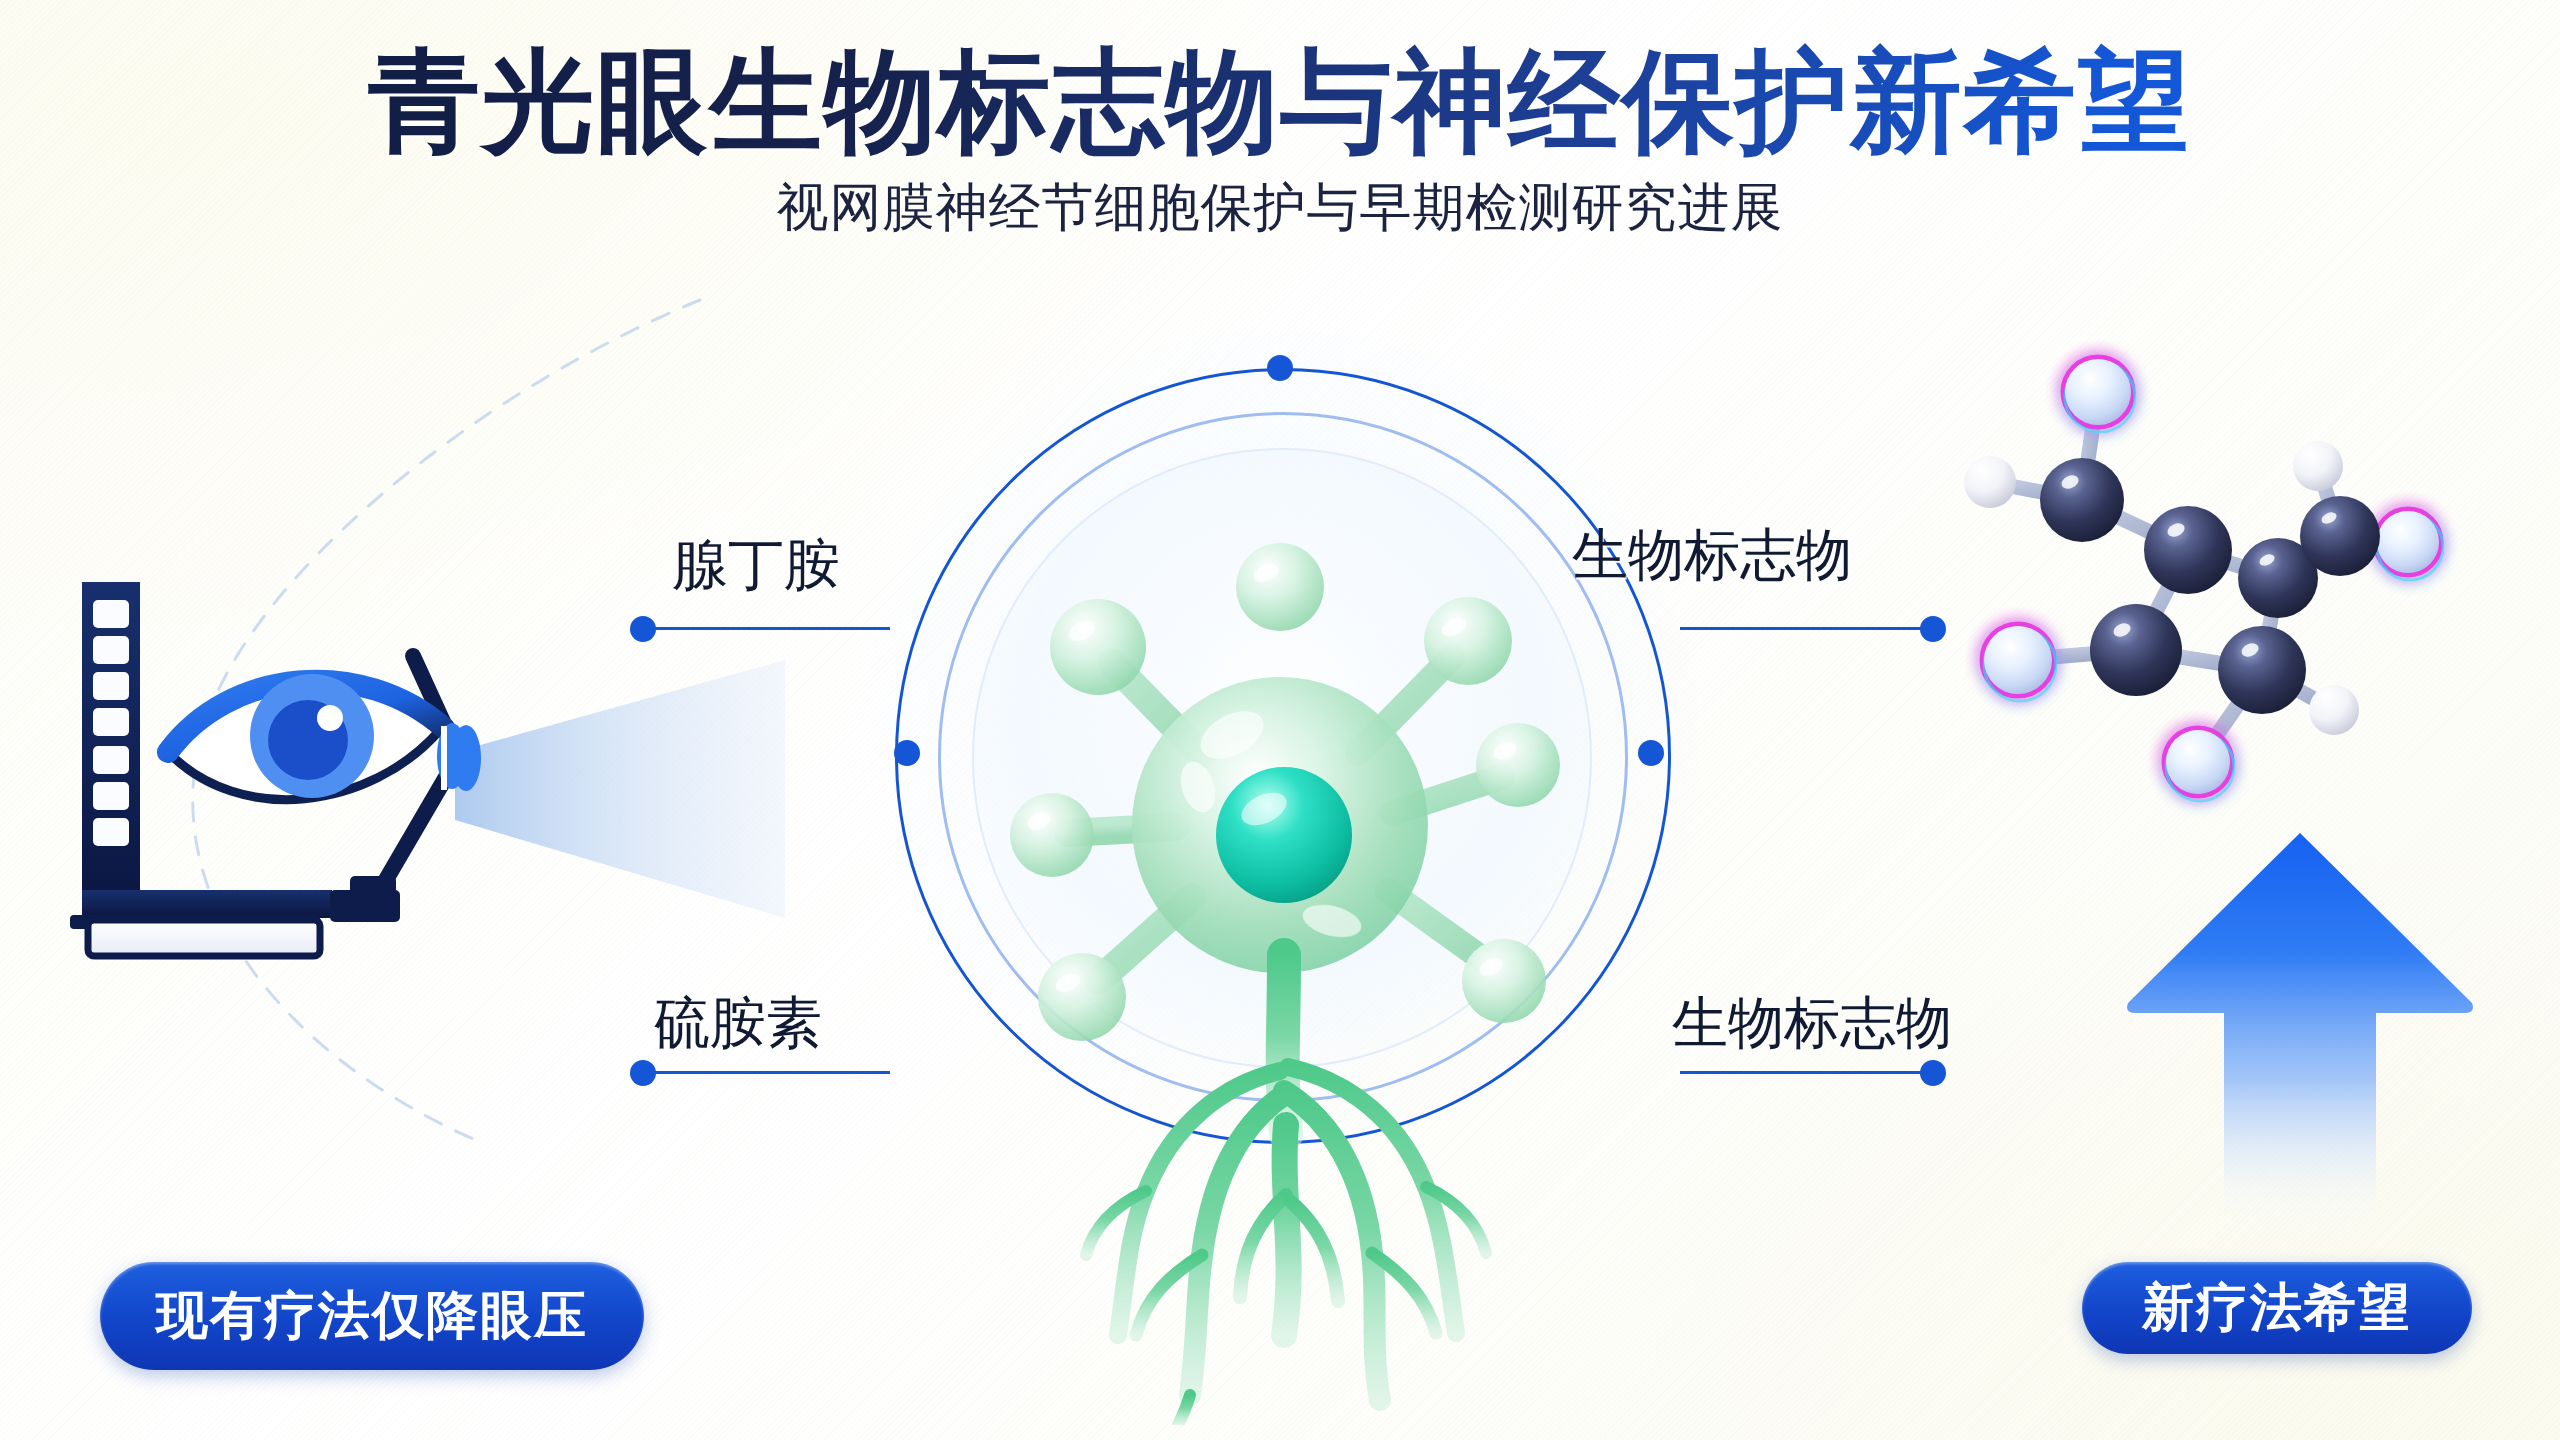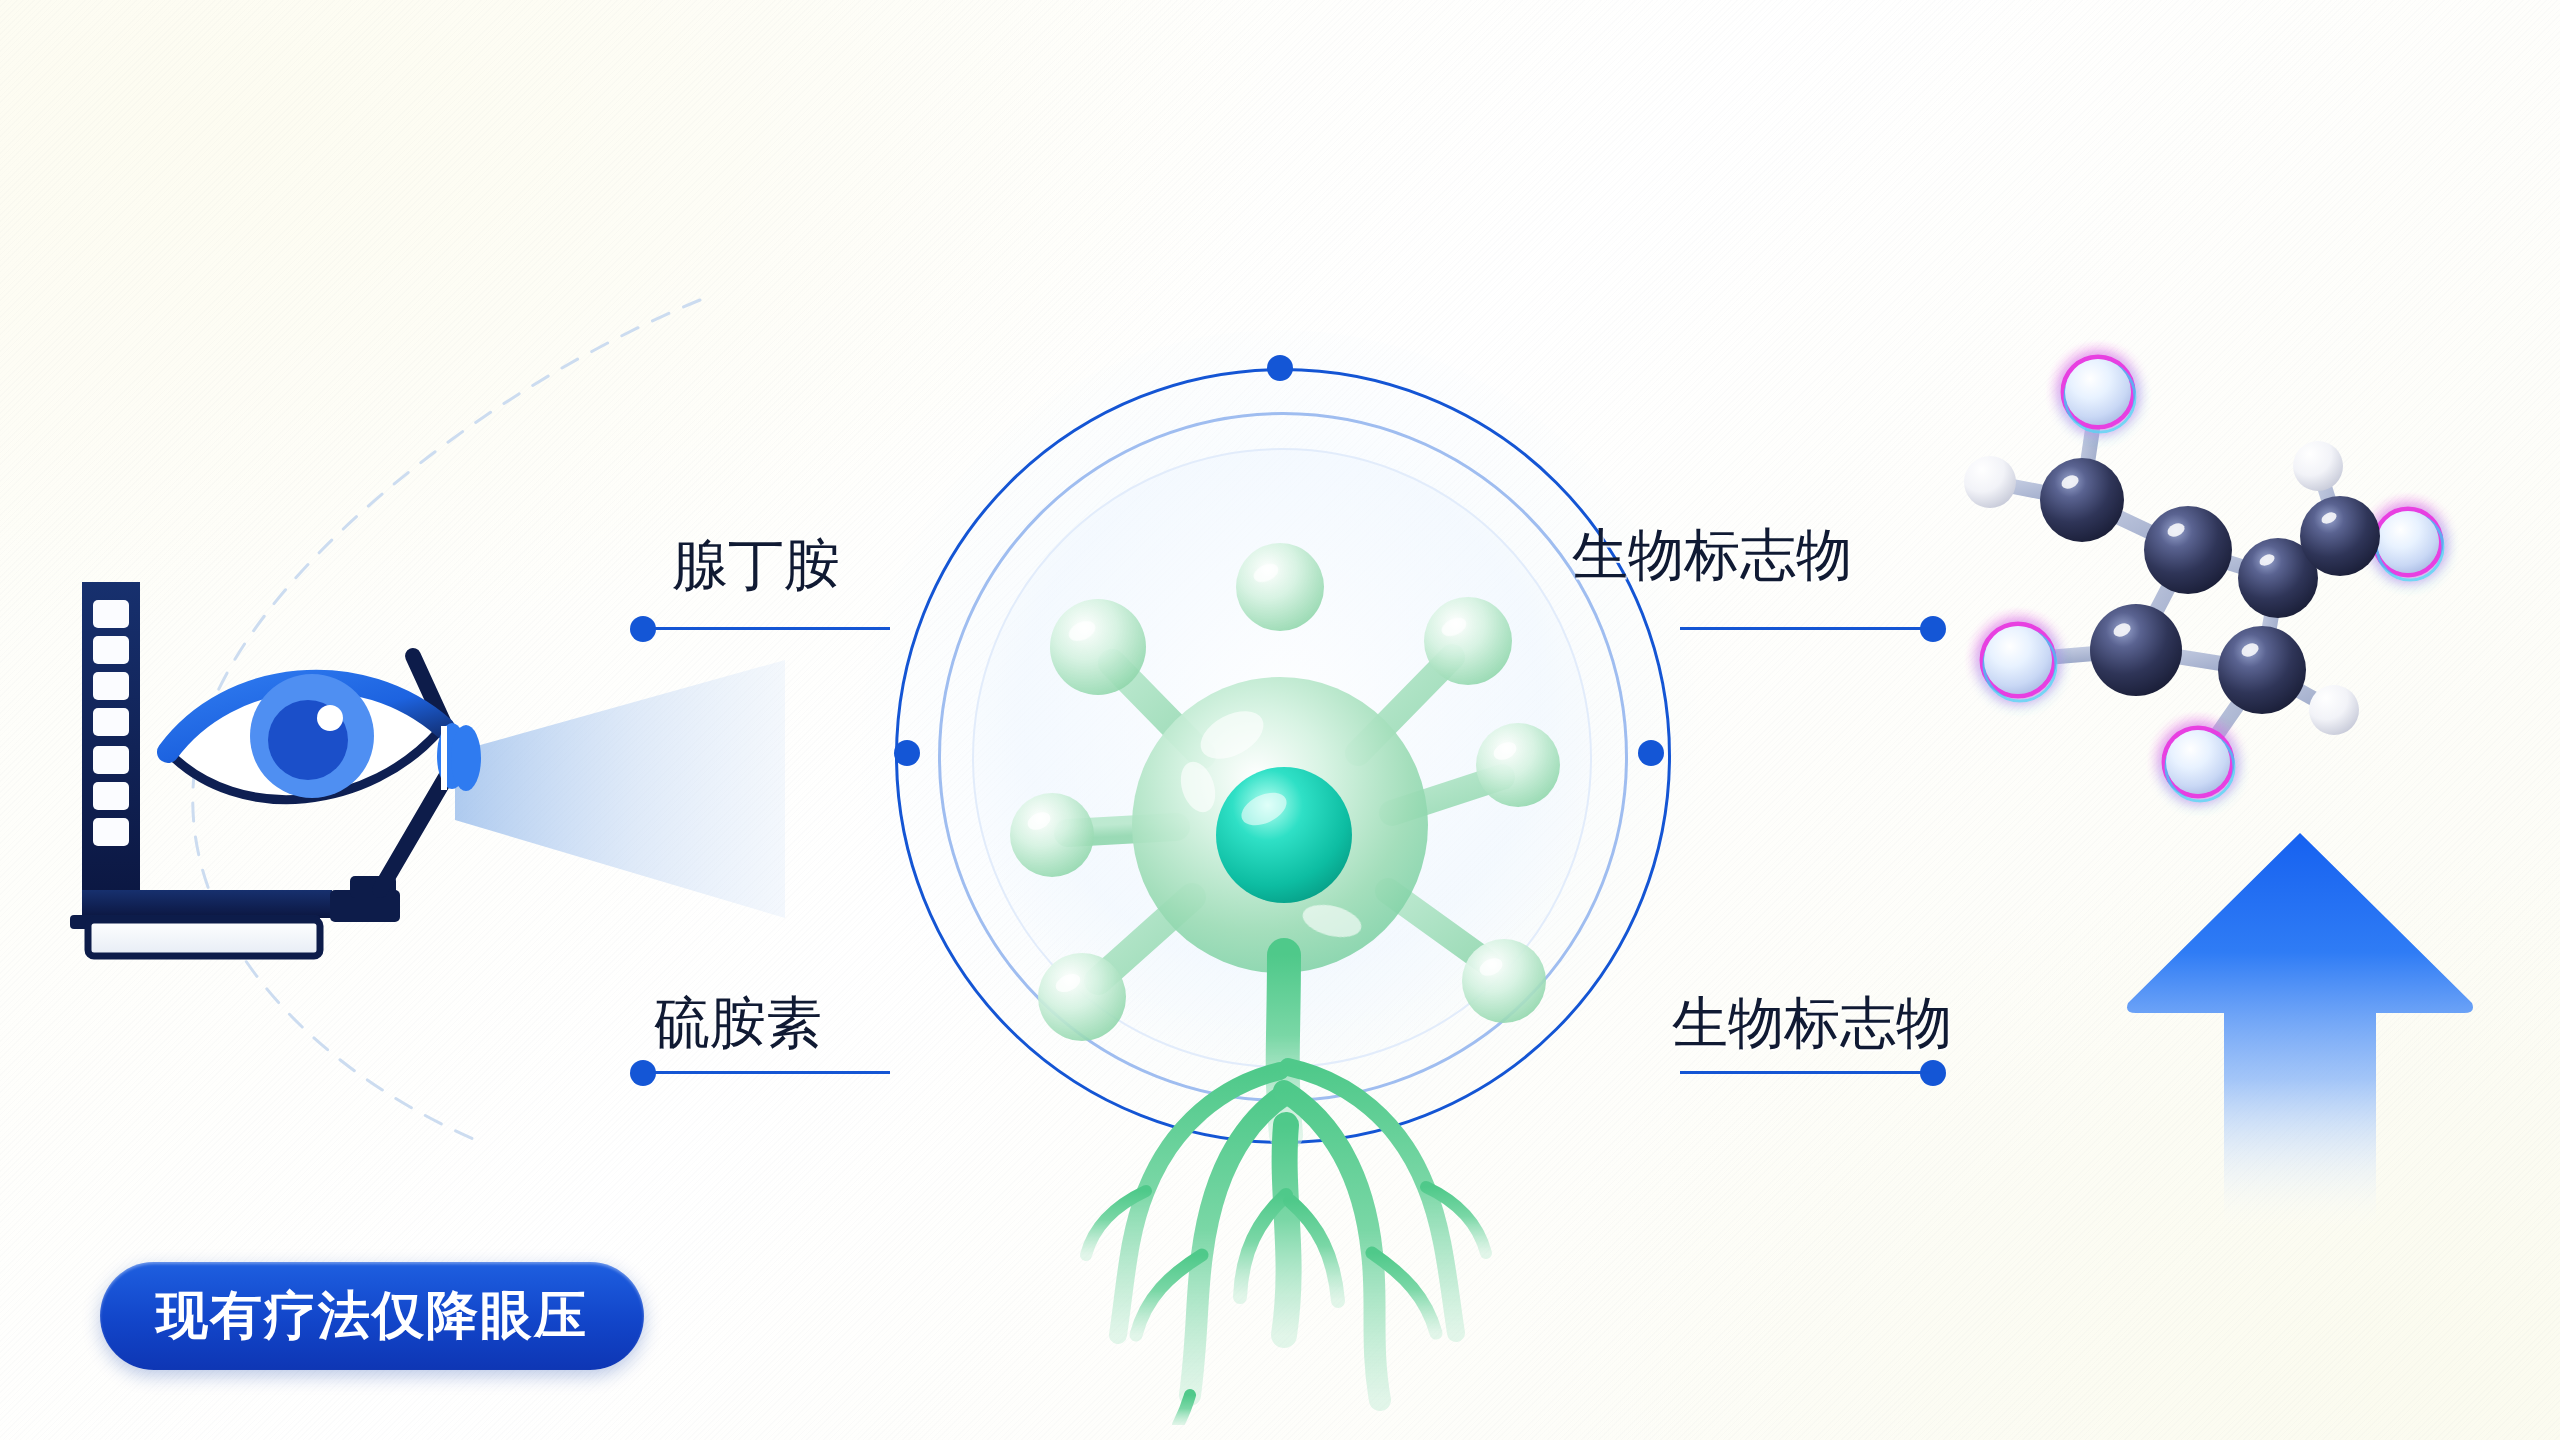--- a/index.html
+++ b/index.html
@@ -102,20 +102,24 @@
   }
   .badge-left{left:100px;top:1262px;width:544px;height:108px;font-size:52px;}
   .badge-right{left:2082px;top:1262px;width:390px;height:92px;font-size:52px;}
 </style>
 </head>
 <body>
 
 <div id="stage">
   <div class="texture"></div>
 
+  <div class="header">
+    <h1 class="title">青光眼生物标志物与神经保护新希望</h1>
+    <p class="subtitle">视网膜神经节细胞保护与早期检测研究进展</p>
+  </div>
 
   <svg class="dashed-arc" viewBox="0 0 660 880">
     <path d="M 640 20 C 420 110, 180 300, 140 460 C 100 625, 230 780, 420 862" fill="none" stroke="#ccdcf0" stroke-width="3" stroke-dasharray="18 16" stroke-linecap="round"></path>
   </svg>
 
   <svg class="light-cone" viewBox="0 0 330 260">
     <defs>
       <linearGradient id="coneGrad" x1="0" y1="0" x2="1" y2="0">
         <stop offset="0%" stop-color="#8fb6ea" stop-opacity="0.72"></stop>
         <stop offset="55%" stop-color="#bad2f3" stop-opacity="0.46"></stop>
@@ -395,13 +399,14 @@
         <stop offset="0%" stop-color="#1661f0"></stop>
         <stop offset="30%" stop-color="#2f7cf5"></stop>
         <stop offset="62%" stop-color="#8ab6f9" stop-opacity=".78"></stop>
         <stop offset="100%" stop-color="#ffffff" stop-opacity="0"></stop>
       </linearGradient>
     </defs>
     <path d="M180 8 L352 178 Q356 188 344 188 L256 188 L256 400 Q256 406 248 406 L112 406 Q104 406 104 400 L104 188 L16 188 Q4 188 8 178 Z" fill="url(#arrowGrad)"></path>
   </svg>
 
   <div class="badge badge-left">现有疗法仅降眼压</div>
+  <div class="badge badge-right">新疗法希望</div>
 </div>
 
 </body></html>

